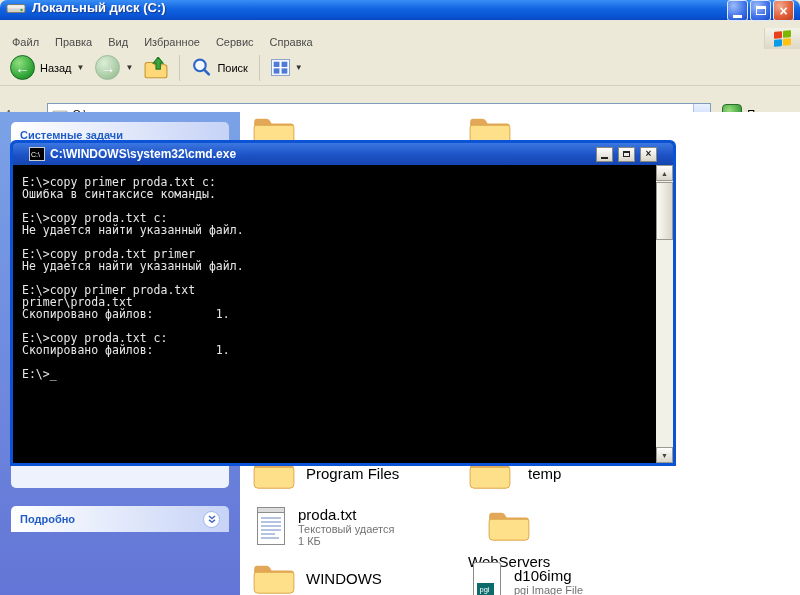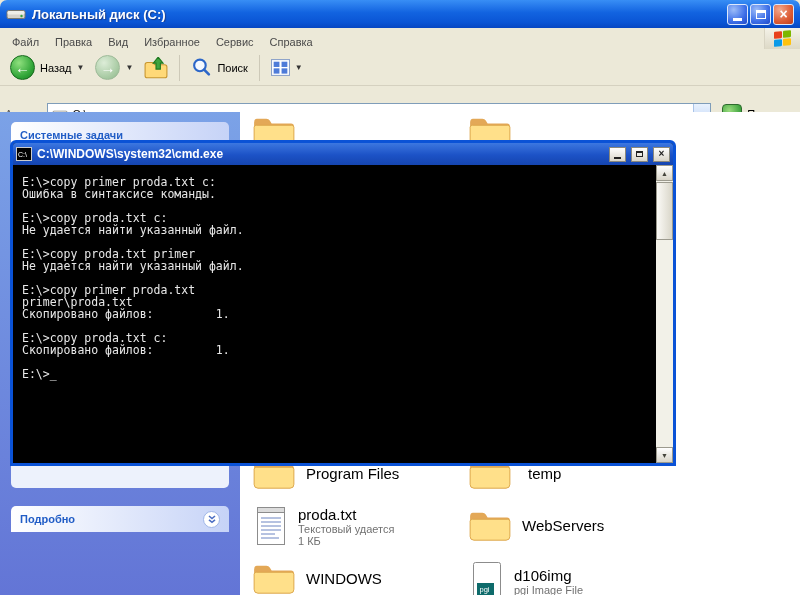--- a/index.html
+++ b/index.html
@@ -1,23 +1,23 @@
 <!DOCTYPE html>
 <html><head>
 <meta charset="utf-8">
 <style>
   *{margin:0;padding:0;box-sizing:border-box;font-family:"Liberation Sans",sans-serif;}
   html,body{width:800px;height:595px;overflow:hidden;background:#ECE9D8;}
 
   .xp-window{position:absolute;inset:0;background:#ECE9D8;}
 
   
-  .titlebar{position:absolute;left:0;top:0;right:0;height:28px;
+  .titlebar{position:absolute;left:0;top:0;right:0;height:20px;
     background:linear-gradient(180deg,#388EF5 0%,#1263E0 45%,#0A55D5 80%,#0747C2 100%);
-    border-radius:7px 7px 0 0;display:flex;align-items:center;padding:0 6px;gap:6px;}
+    border-radius:7px 7px 0 0;display:flex;align-items:flex-start;padding:0 6px;gap:6px;}
   .titlebar .title{color:#fff;font-weight:bold;font-size:13px;text-shadow:1px 1px 1px #1B3C8A;flex:1;
     white-space:nowrap;overflow:hidden;}
   .cap-btns{display:flex;gap:2px;}
   .cap-btn{width:21px;height:21px;border-radius:3px;border:1px solid #DCE8FC;display:flex;
     align-items:center;justify-content:center;color:#fff;cursor:default;}
   .cap-btn.min,.cap-btn.max{background:radial-gradient(circle at 30% 25%,#9CBCF8,#3D6FE8 60%,#1F49C8);}
   .cap-btn.close{background:radial-gradient(circle at 30% 25%,#F2A98E,#DD5C35 60%,#C03C1A);
     font-size:14px;font-weight:bold;}
   .glyph-min{width:9px;height:3px;background:#fff;margin-top:11px;}
   .glyph-max{width:10px;height:9px;border:1px solid #fff;border-top-width:3px;}
@@ -69,21 +69,21 @@
 
   .filelist{position:absolute;left:240px;top:112px;right:0;bottom:0;background:#fff;}
   .tile{position:absolute;display:flex;align-items:center;gap:10px;}
   .tname{font-size:15px;color:#000;}
   .tsub{font-size:11px;color:#717171;}
 
   
   .cmd{position:absolute;left:10px;top:140px;width:666px;height:326px;background:#000;
     border:3px solid #0A52D6;border-radius:6px 6px 0 0;z-index:10;}
   .cmd-tb{height:22px;background:linear-gradient(180deg,#3C77E0,#1C52C6 55%,#1545B0);
-    display:flex;align-items:center;gap:5px;padding:0 3px;border-radius:3px 3px 0 0;}
+    display:flex;align-items:center;gap:5px;padding:0 16px;border-radius:3px 3px 0 0;}
   .cmd-title{color:#fff;font-weight:bold;font-size:12px;flex:1;white-space:nowrap;overflow:hidden;}
   .cmd-btn{width:17px;height:15px;background:linear-gradient(180deg,#FFFFFF,#D9D5C9);
     border:1px solid #8A887C;display:flex;align-items:center;justify-content:center;color:#222;
     font-size:10px;font-weight:bold;line-height:1;}
   .cmd-glyph-min{width:7px;height:2px;background:#222;margin-top:7px;}
   .cmd-glyph-rest{width:7px;height:6px;border:1px solid #222;border-top-width:2px;}
   .console{position:absolute;left:0;top:22px;right:0;bottom:0;background:#000;padding:11px 26px 0 9px;}
   .cmd-line{font-family:"DejaVu Sans Mono",monospace;font-size:11.5px;line-height:12px;height:12px;
     color:#E8E8E8;white-space:pre;}
   .cmd-scroll{position:absolute;top:22px;right:0;bottom:0;width:17px;background:#F2F1E8;
@@ -250,21 +250,21 @@
           <line x1="7" y1="29" x2="21" y2="29"></line>
             <line x1="7" y1="33" x2="25" y2="33"></line>
         </g>
       </svg>
       <div>
         <div class="tname">proda.txt</div>
         <div class="tsub">Текстовый удается</div>
         <div class="tsub">1 КБ</div>
       </div>
     </div>
-    <div class="tile" style="left:228px;top:395px;">
+    <div class="tile" style="left:228px;top:395px;flex-direction:column;">
       <svg width="44" height="36" viewBox="0 0 46 38">
         <path d="M2 10 Q2 6 5 6 L15 6 Q17.5 6 18.5 8 L20.5 11 L41 11 Q44 11 44 14 L44 31 Q44 35 40 35 L6 35 Q2 35 2 31 Z" fill="#E3A857"></path>
         <path d="M2 15 Q2 13 4.5 13 L41.5 13 Q44 13 44 15 L44 31 Q44 35 40 35 L6 35 Q2 35 2 31 Z" fill="#FFE08A" stroke="#DCA84E"></path>
       </svg>
       <div>
           <div class="tname">WebServers</div>
         </div>
     </div>
 
     <div class="tile" style="left:12px;top:448px;">

